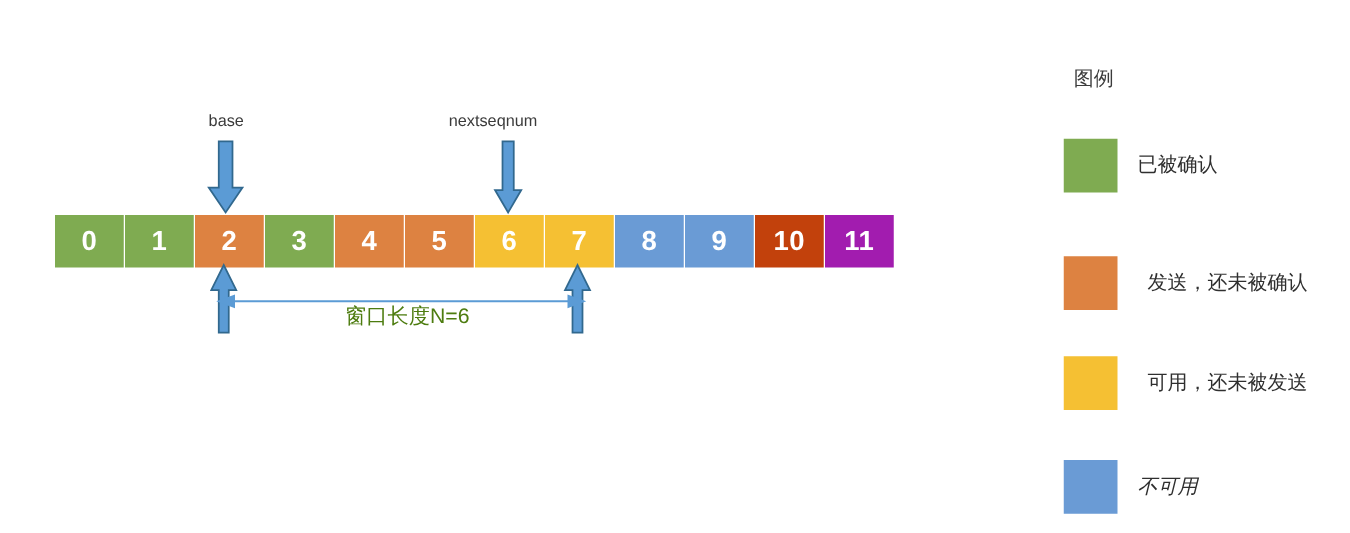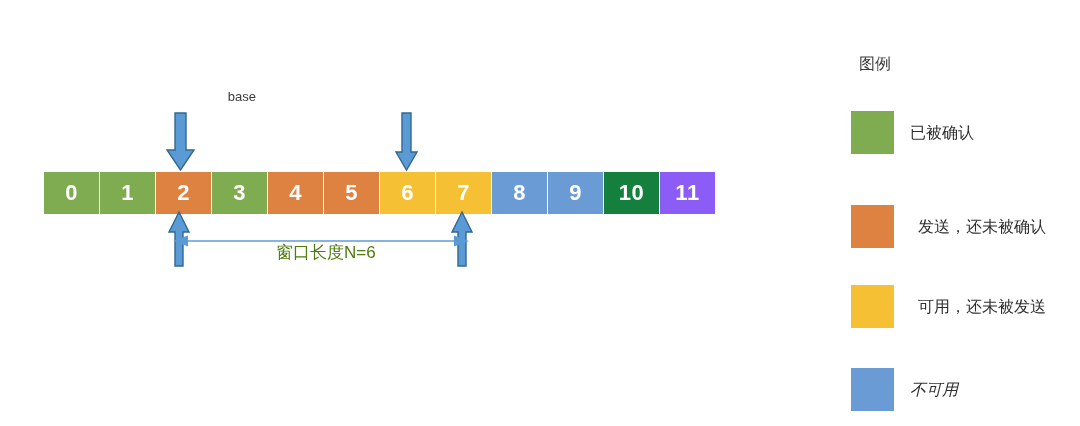--- a/index.html
+++ b/index.html
@@ -121,26 +121,27 @@
       <div class="seq-cell" style="background: rgb(127, 171, 81);">0</div>
       <div class="seq-cell" style="background: rgb(127, 171, 81);">1</div>
       <div class="seq-cell" style="background: rgb(221, 130, 65);">2</div>
       <div class="seq-cell" style="background: rgb(127, 171, 81);">3</div>
       <div class="seq-cell" style="background: rgb(221, 130, 65);">4</div>
       <div class="seq-cell" style="background: rgb(221, 130, 65);">5</div>
       <div class="seq-cell" style="background: rgb(245, 192, 51);">6</div>
       <div class="seq-cell" style="background: rgb(245, 192, 51);">7</div>
       <div class="seq-cell" style="background: rgb(106, 155, 213);">8</div>
       <div class="seq-cell" style="background: rgb(106, 155, 213);">9</div>
-      <div class="seq-cell" style="background: #15803d;">10</div>
-      <div class="seq-cell" style="background: #8b5cf6;">11</div>
+      <div class="seq-cell" style="background: #c2410c;">10</div>
+      <div class="seq-cell" style="background: #a21caf;">11</div>
     </div>
 
-  <div class="ptr-label" id="ptr-label-base" style="left:106px; top:90px; width:150px; text-align:right;">base</div>
+  <div class="ptr-label" id="ptr-label-base" style="left:106px; top:90px; width:150px; text-align:center;">base</div>
 
+  <div class="ptr-label" id="ptr-label-next" style="left:359px; top:90px; width:180px; text-align:left;">nextseqnum</div>
 
   <div class="win-label">窗口长度N=6</div>
 
   <svg class="overlay" viewBox="0 0 1080 426">
 
     <g>
       <path d="M 175,113 L 186,113 L 186,150 L 194,150 L 180.5,170 L 167,150 L 175,150 Z" fill="#5B9BD5" stroke="#31688E" stroke-width="1.4" stroke-linejoin="miter"></path>
     </g>
 
     <g>

